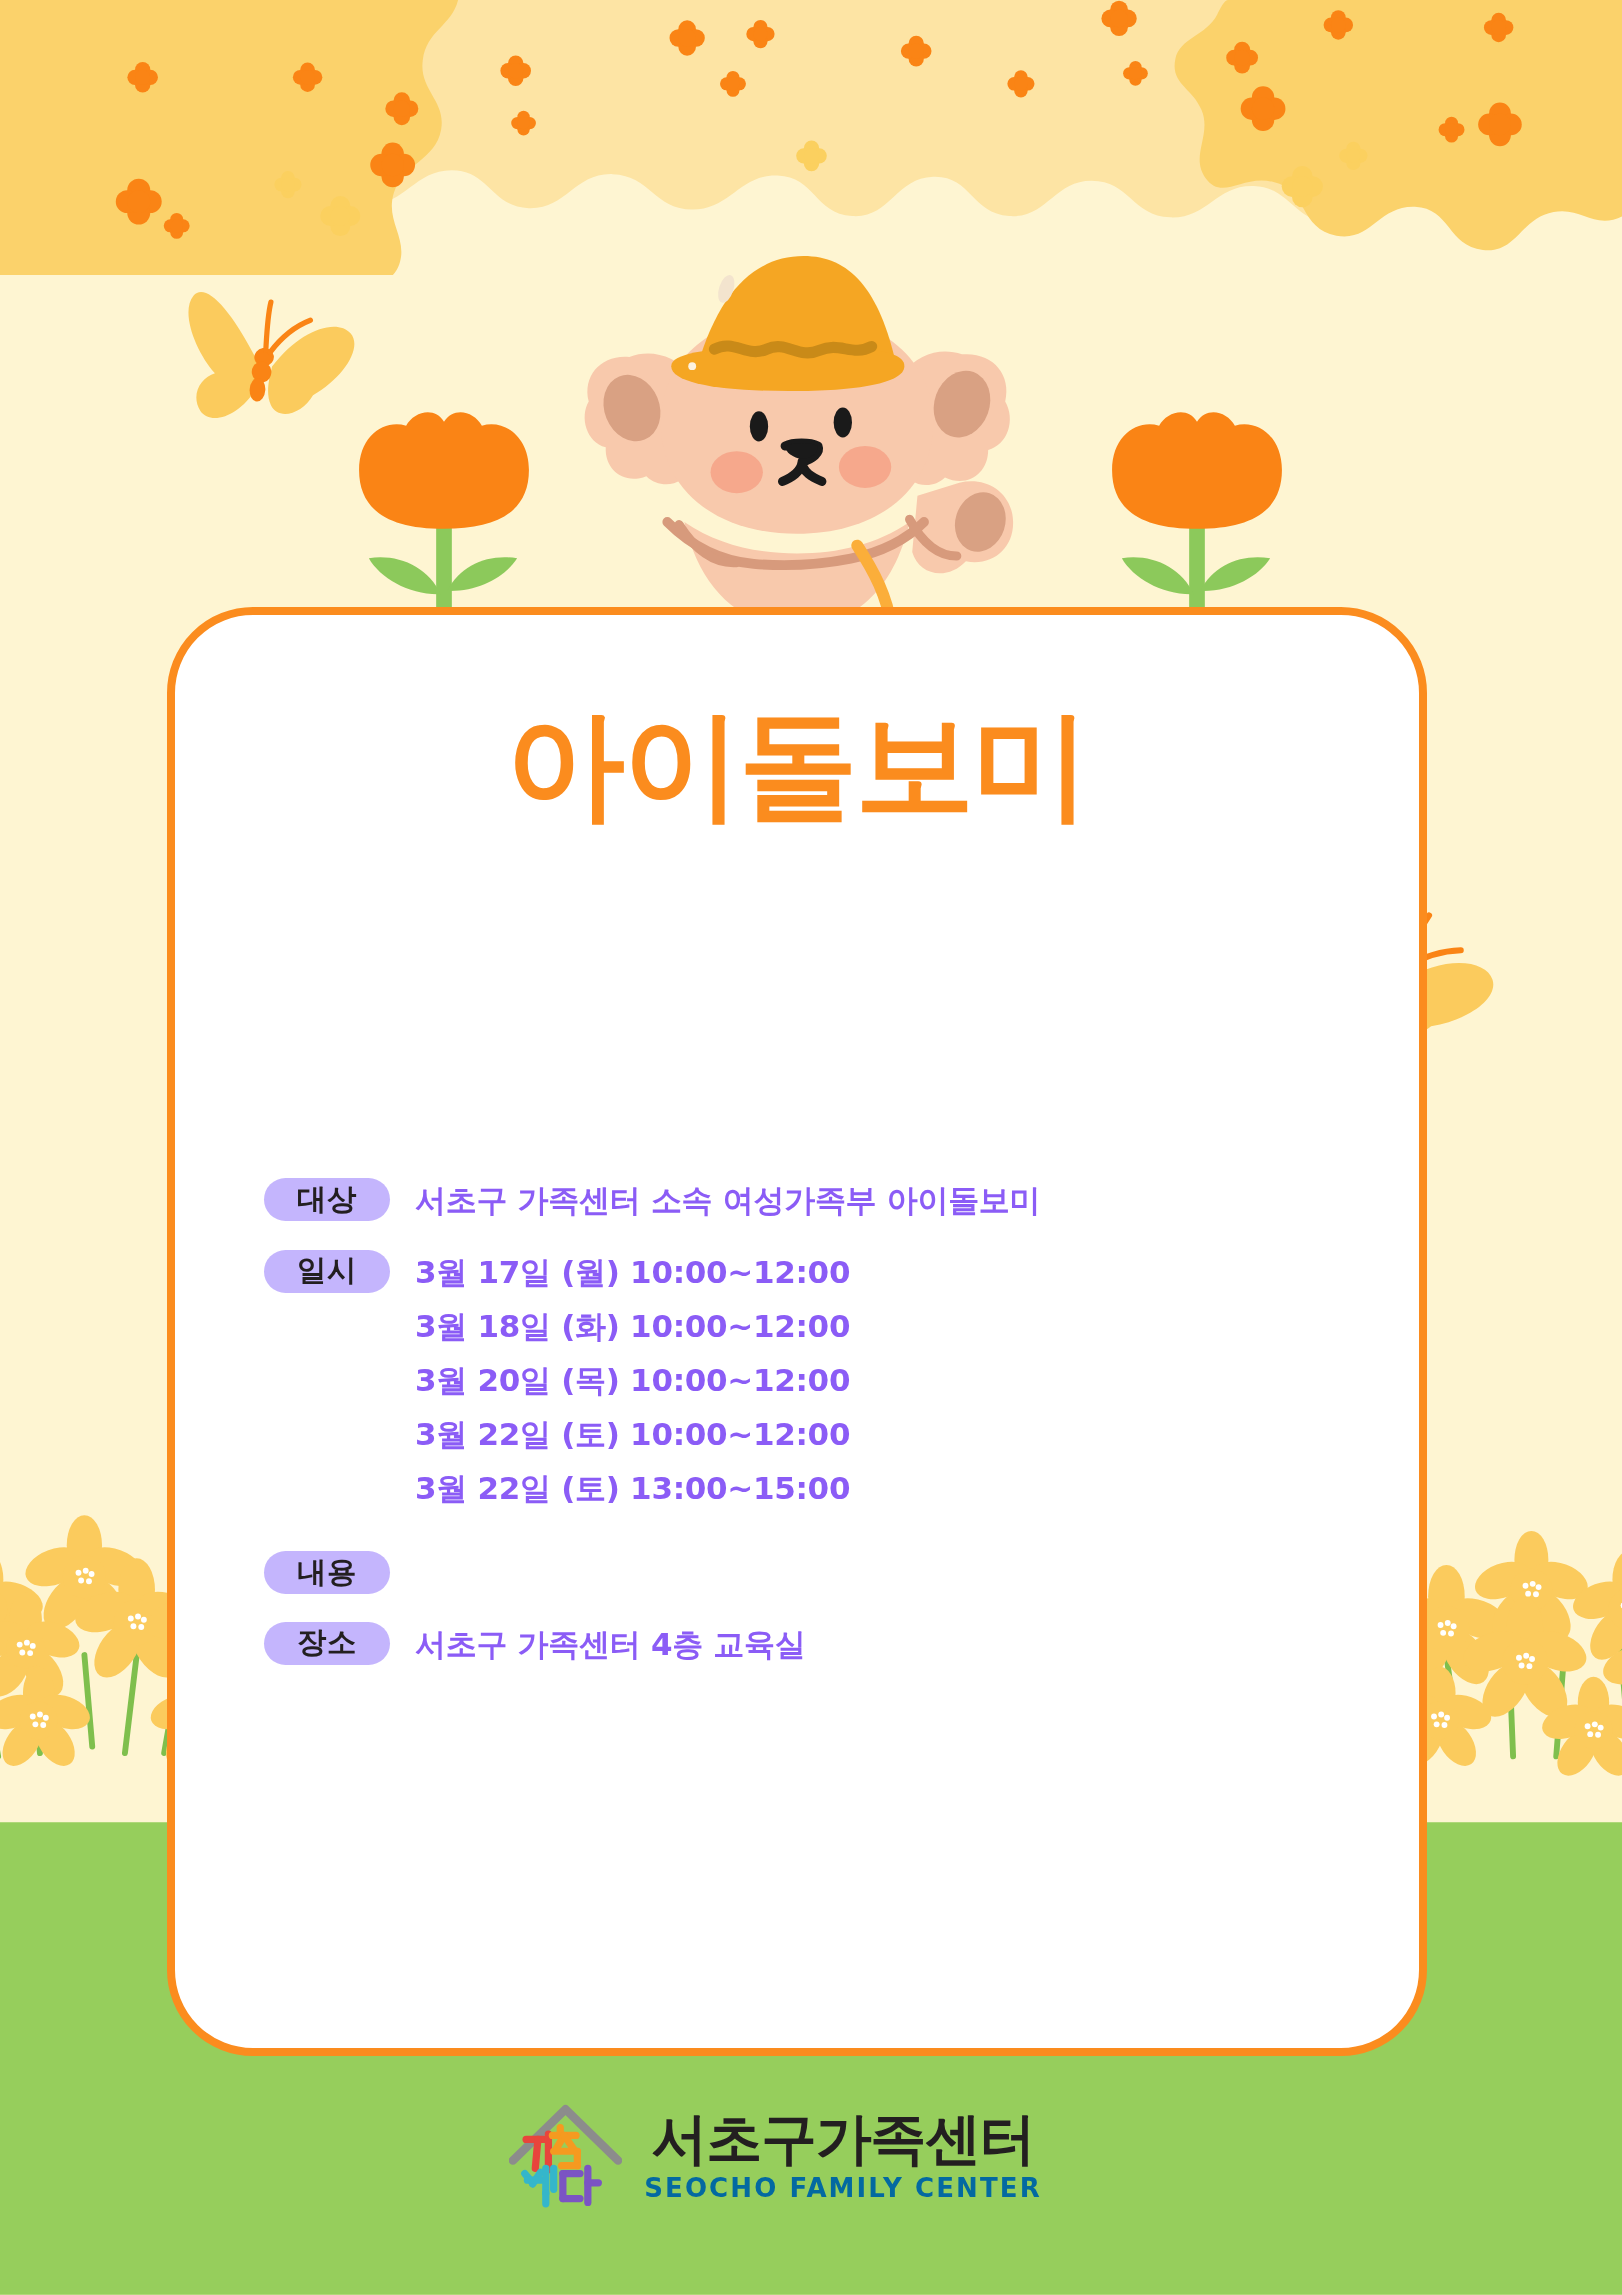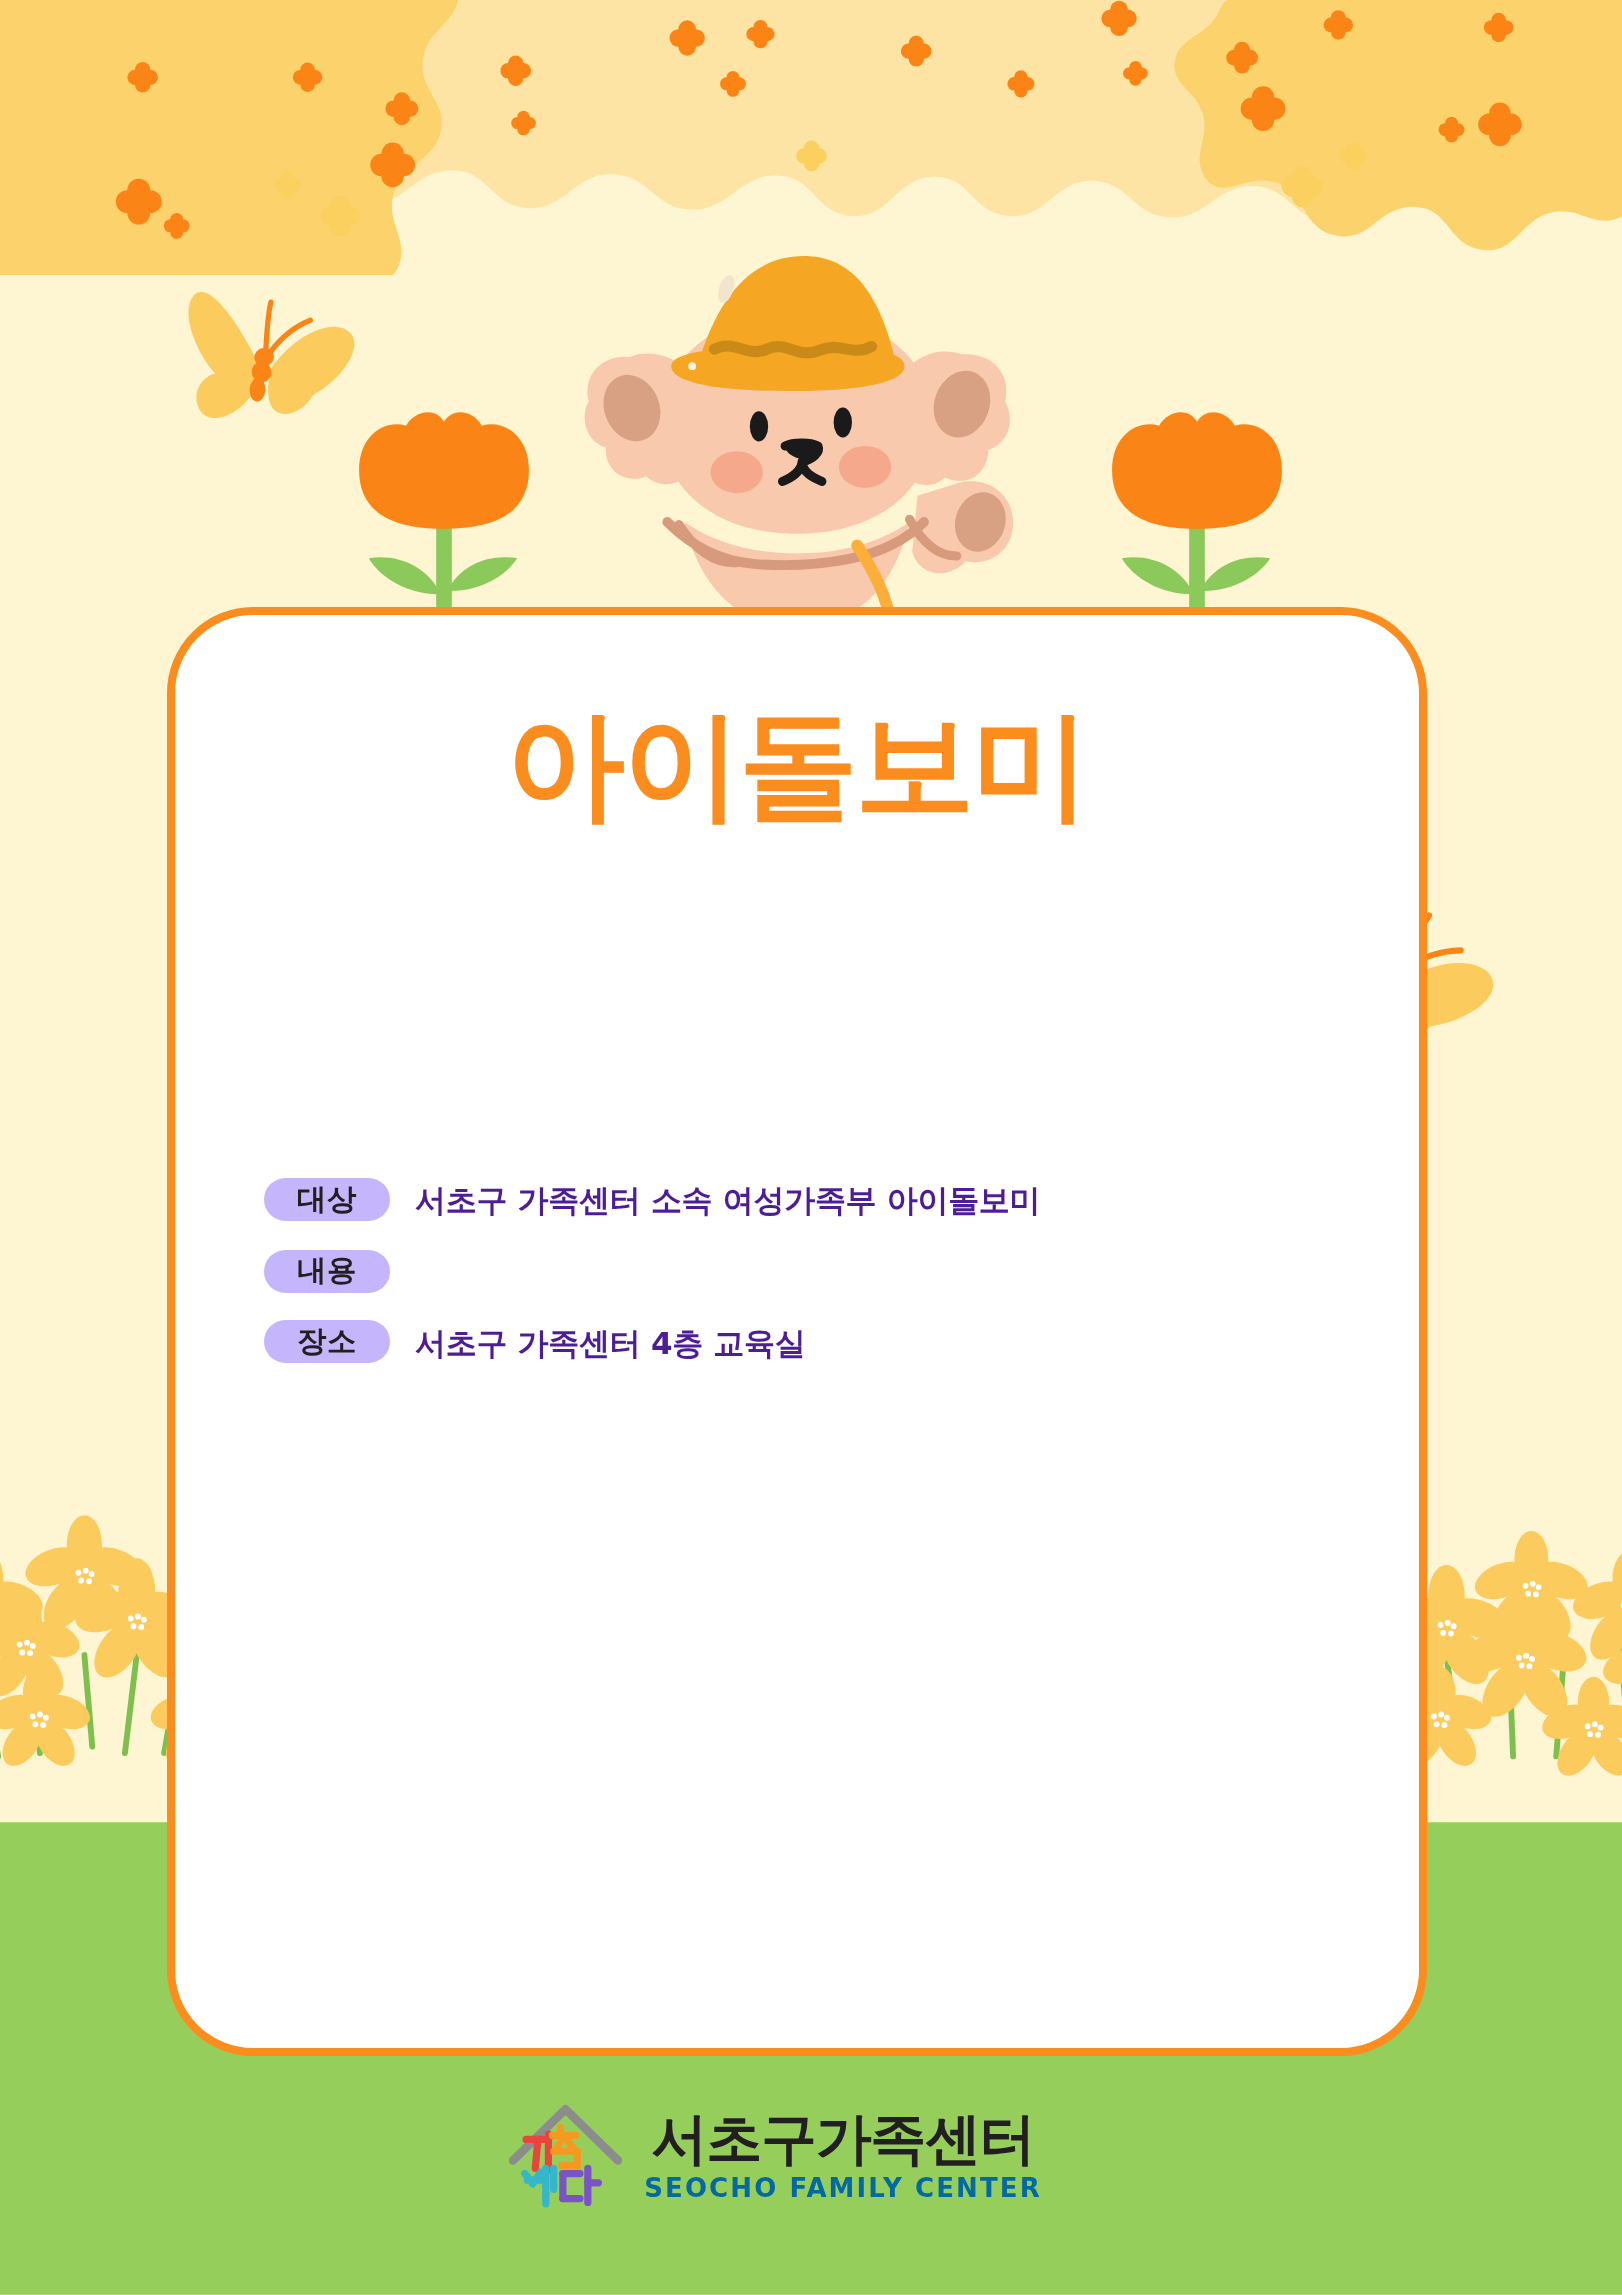--- a/index.html
+++ b/index.html
@@ -144,21 +144,21 @@
   .row.dates .pill,
   .row.content .pill,
   .row.place .pill { margin-top: 0; }
 
   .values {
     flex: 1 1 auto;
     padding-top: 1.3px;
   }
 
   .value-line {
-    color: #4c1d95;
+    color: #8b5cf6;
     font-weight: 700;
     font-size: 31px;
     line-height: 43px;
     letter-spacing: -0.3px;
     white-space: nowrap;
   }
   .value-line + .value-line { margin-top: 11px; }
 
   
   .footer {
@@ -792,20 +792,30 @@
 
       <div class="info">
 
         <div class="row audience">
           <div class="pill">대상</div>
           <div class="values">
             <div class="value-line">서초구 가족센터 소속 여성가족부 아이돌보미</div>
           </div>
         </div>
 
+        <div class="row dates">
+          <div class="pill">일시</div>
+          <div class="values">
+            <div class="value-line">3월 17일 (월) 10:00~12:00</div>
+            <div class="value-line">3월 18일 (화) 10:00~12:00</div>
+            <div class="value-line">3월 20일 (목) 10:00~12:00</div>
+            <div class="value-line">3월 22일 (토) 10:00~12:00</div>
+            <div class="value-line">3월 22일 (토) 13:00~15:00</div>
+          </div>
+        </div>
 
         <div class="row content">
           <div class="pill">내용</div>
         </div>
 
         <div class="row place last">
           <div class="pill">장소</div>
           <div class="values">
             <div class="value-line">서초구 가족센터 4층 교육실</div>
           </div>

